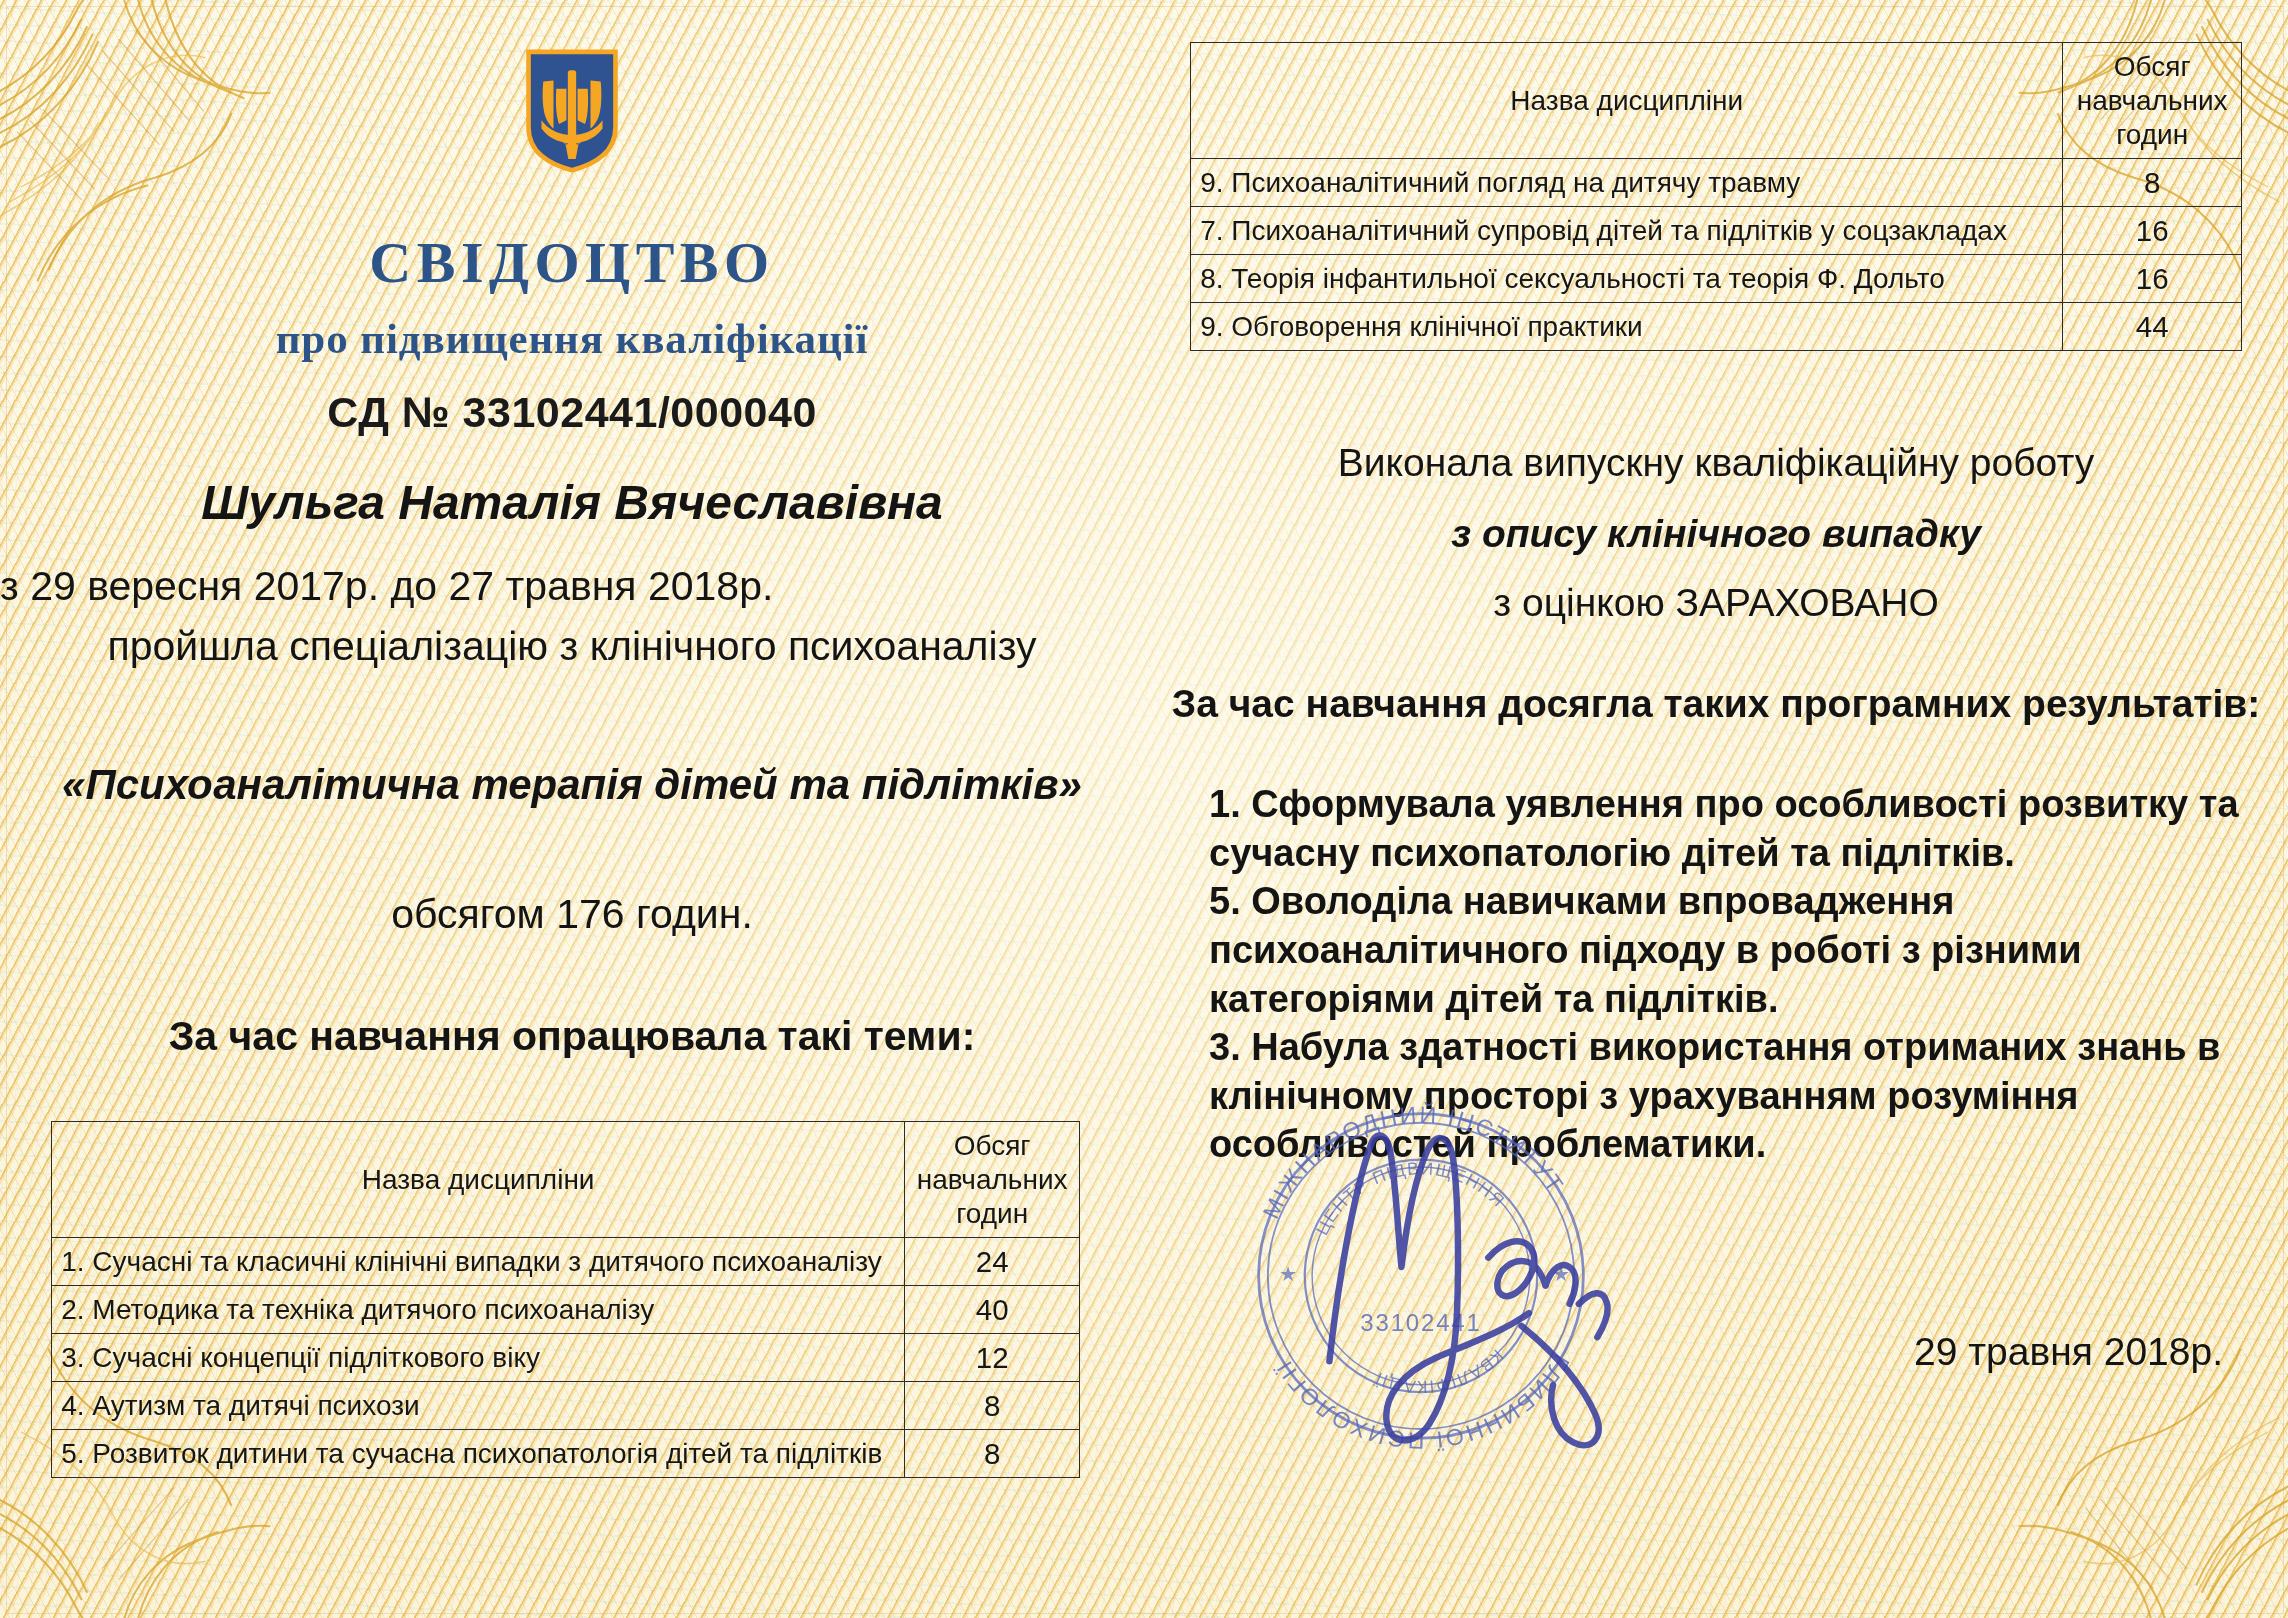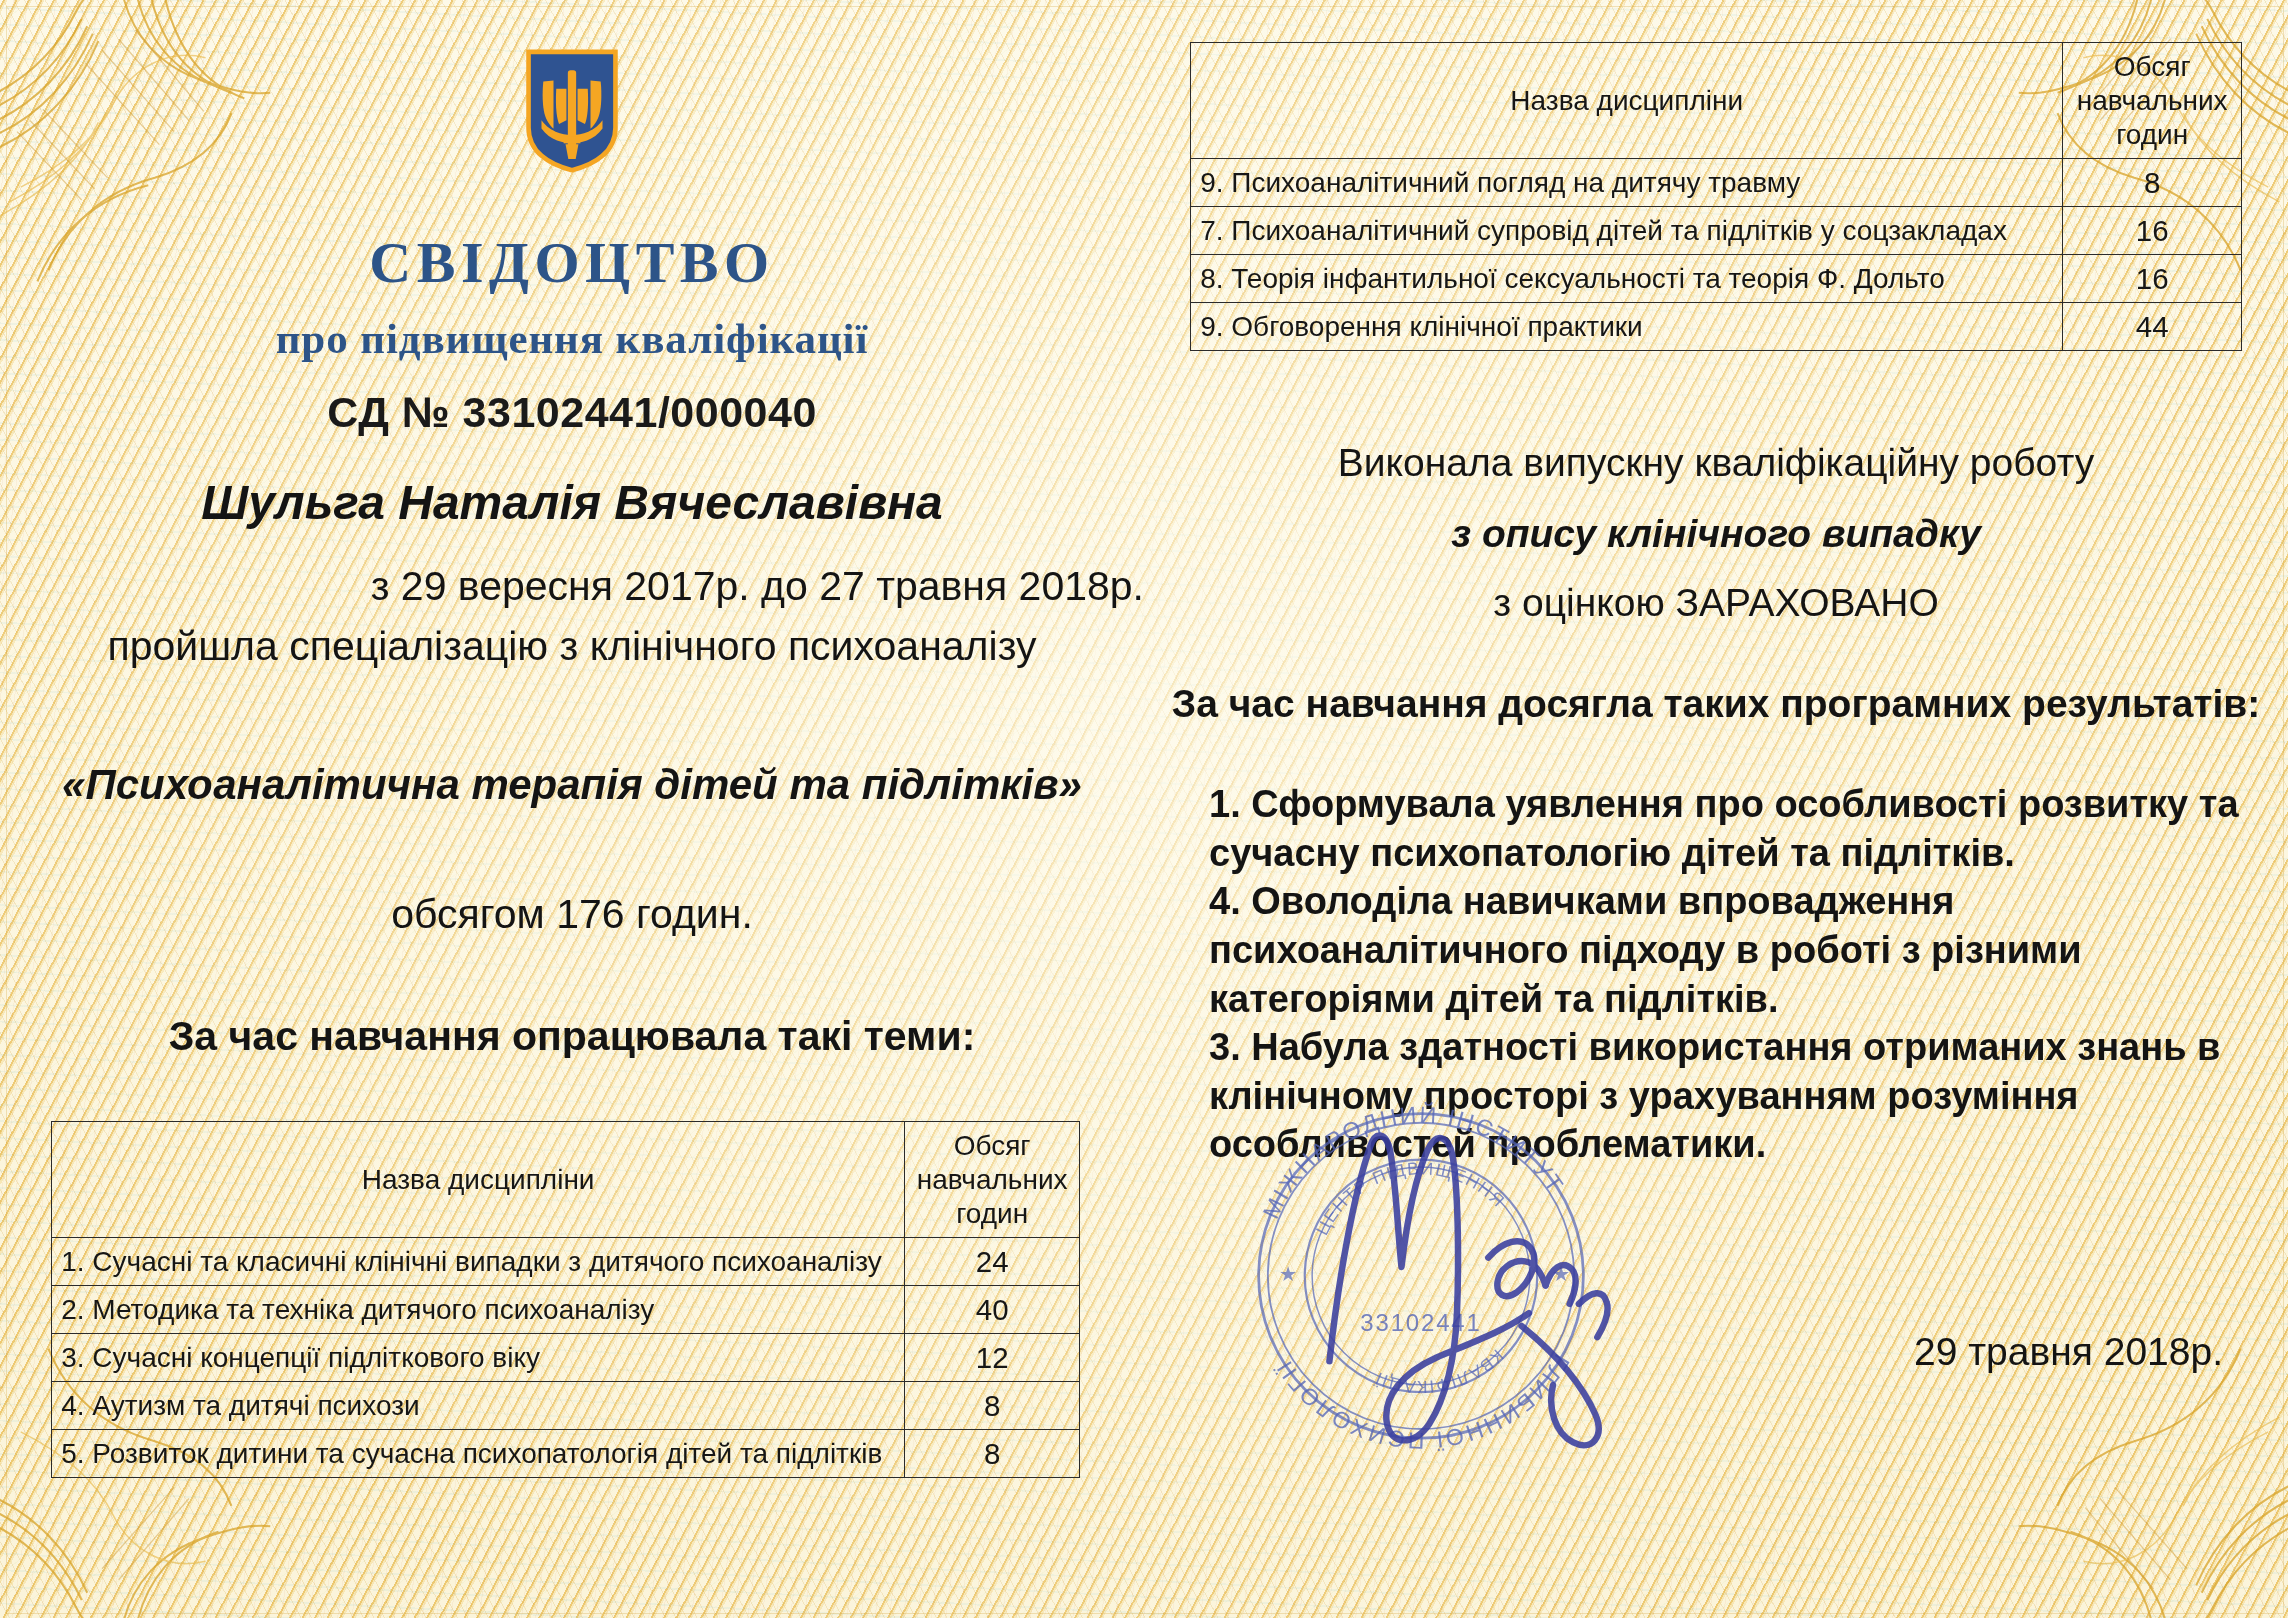--- a/index.html
+++ b/index.html
@@ -106,21 +106,21 @@
     font-size:43px; font-weight:700; color:#1a1a1a;
     letter-spacing:0.5px;
   }
   .person-name {
     position:absolute; top:475px; left:0; width:100%;
     text-align:center;
     font-size:48px; font-weight:700; font-style:italic; color:#141414;
   }
   .study-period {
     position:absolute; top:563px; left:0; width:100%;
-    text-align:right; font-size:41px; color:#141414;
+    text-align:left; font-size:41px; color:#141414;
   }
   .spec-line {
     position:absolute; top:620px; left:0; width:100%;
     text-align:center; font-size:41px; color:#141414; line-height:1.30;
   }
   .program-title {
     position:absolute; top:757px; left:0; width:100%;
     text-align:center; font-size:42px; font-weight:700; font-style:italic;
     color:#141414; line-height:1.32;
   }
@@ -365,21 +365,21 @@
       </table>
 
       <div class="r-block r-line-1">Виконала випускну кваліфікаційну роботу</div>
       <div class="r-block r-line-2">з опису клінічного випадку</div>
       <div class="r-block r-line-3">з оцінкою ЗАРАХОВАНО</div>
 
       <div class="r-block r-outcomes-caption">За час навчання досягла таких програмних результатів:</div>
 
       <div class="r-outcomes">
         <div>1. Сформувала уявлення про особливості розвитку та сучасну психопатологію дітей та підлітків.</div>
-        <div>4. Оволоділа навичками впровадження психоаналітичного підходу в роботі з різними категоріями дітей та підлітків.</div>
+        <div>5. Оволоділа навичками впровадження психоаналітичного підходу в роботі з різними категоріями дітей та підлітків.</div>
         <div>3. Набула здатності використання отриманих знань в клінічному просторі з урахуванням розуміння особливостей проблематики.</div>
       </div>
 
       <div class="sig-date">29 травня 2018р.</div>
     </div>
 
     <div class="stamp">
       <svg viewBox="0 0 420 400">
         <defs>
           <path id="arcOuter" d="M 210 210 m -168 0 a 168 168 0 1 1 336 0" fill="none"></path>

